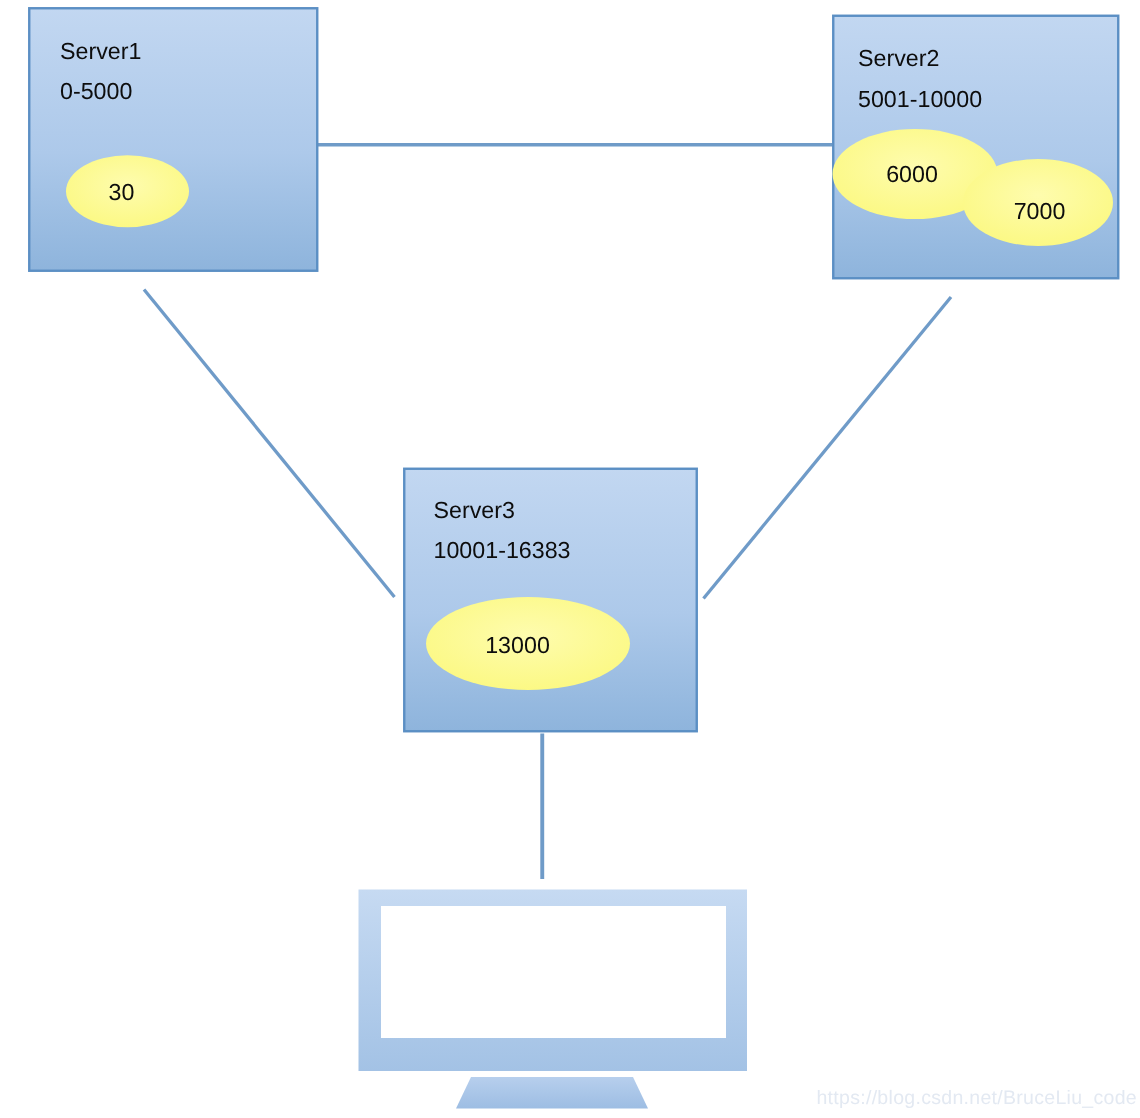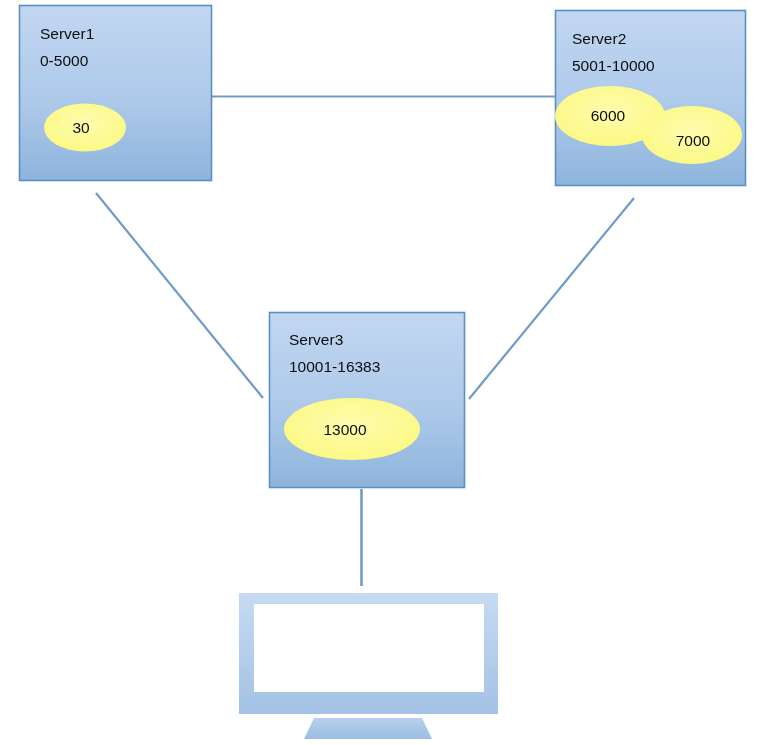--- a/index.html
+++ b/index.html
@@ -138,14 +138,15 @@
 
       <rect x="235" y="593" width="259" height="121" fill="url(#monitorGrad)"></rect>
 
       <rect x="250" y="604" width="230" height="88" fill="#ffffff"></rect>
 
       <polygon points="310,718 418,718 428,739 300,739" fill="url(#standGrad)"></polygon>
     </g>
 
   </svg>
 
+  <div class="watermark-text">https://blog.csdn.net/BruceLiu_code</div>
 
 </div>
 
 </body></html>

